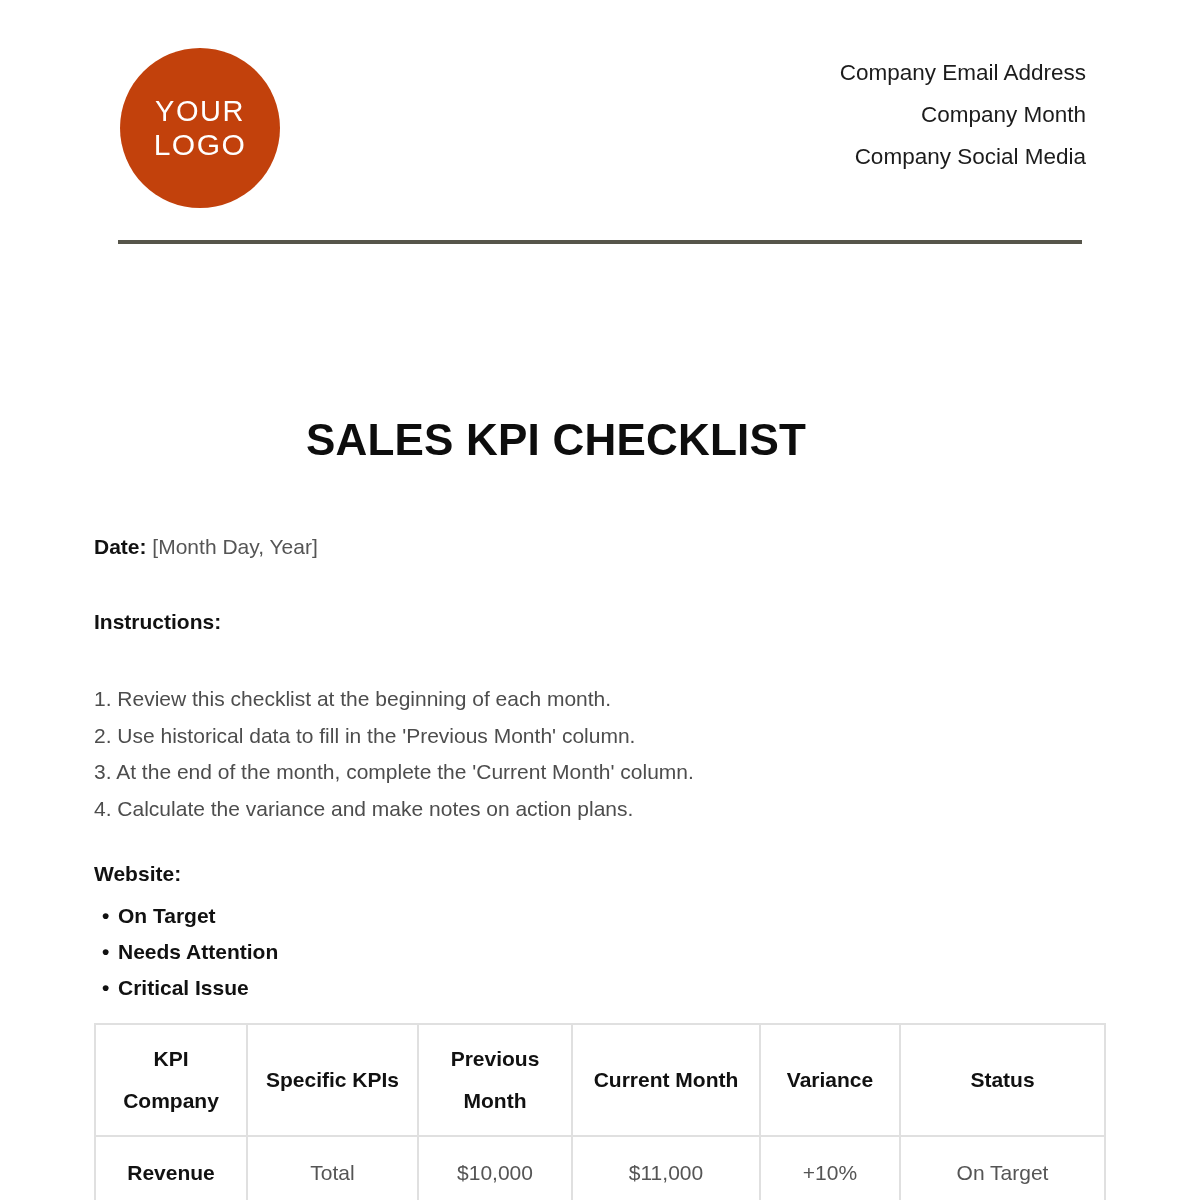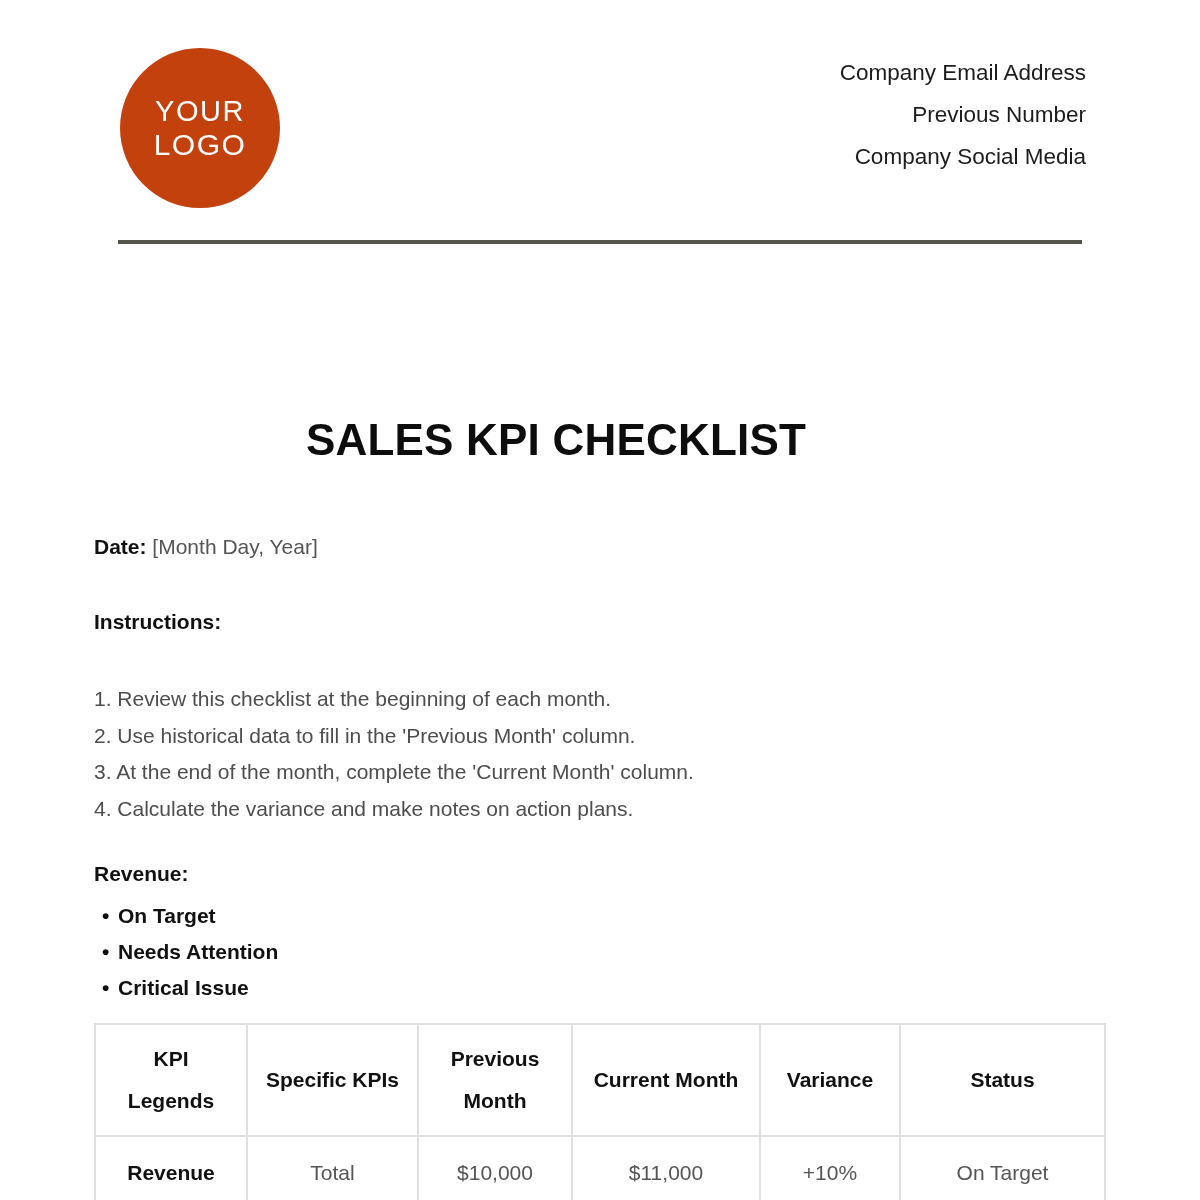--- a/index.html
+++ b/index.html
@@ -210,21 +210,21 @@
 
   <div class="header">
 
     <div class="logo-badge">
       <span class="logo-line1">YOUR</span>
       <span class="logo-line2">LOGO</span>
     </div>
 
     <div class="contact-block">
       <div class="contact-line">Company Email Address</div>
-      <div class="contact-line">Previous Number</div>
+      <div class="contact-line">Company Month</div>
       <div class="contact-line">Company Social Media</div>
     </div>
 
     <div class="header-rule"></div>
   </div>
 
   <div class="doc-title">SALES KPI CHECKLIST</div>
 
   <div class="date-row">
     <span class="date-label">Date:</span>
@@ -232,40 +232,40 @@
   </div>
 
   <div class="section-head instructions-head">Instructions:</div>
   <div class="instructions-list">
     <div class="instruction-item">1. Review this checklist at the beginning of each month.</div>
     <div class="instruction-item">2. Use historical data to fill in the 'Previous Month' column.</div>
     <div class="instruction-item">3. At the end of the month, complete the 'Current Month' column.</div>
     <div class="instruction-item">4. Calculate the variance and make notes on action plans.</div>
   </div>
 
-  <div class="section-head legends-head">Revenue:</div>
+  <div class="section-head legends-head">Website:</div>
   <div class="legends-list">
     <div class="legend-item">On Target</div>
     <div class="legend-item">Needs Attention</div>
     <div class="legend-item">Critical Issue</div>
   </div>
 
   <div class="kpi-table-wrap">
     <table class="kpi-table">
       <colgroup>
         <col class="c-kpi">
         <col class="c-specific">
         <col class="c-prev">
         <col class="c-curr">
         <col class="c-var">
         <col class="c-status">
       </colgroup>
       <thead>
         <tr>
-          <th>KPI Legends</th>
+          <th>KPI Company</th>
           <th>Specific KPIs</th>
           <th>Previous Month</th>
           <th>Current Month</th>
           <th>Variance</th>
           <th>Status</th>
         </tr>
       </thead>
       <tbody>
         <tr>
           <td class="cat-cell">Revenue</td>

